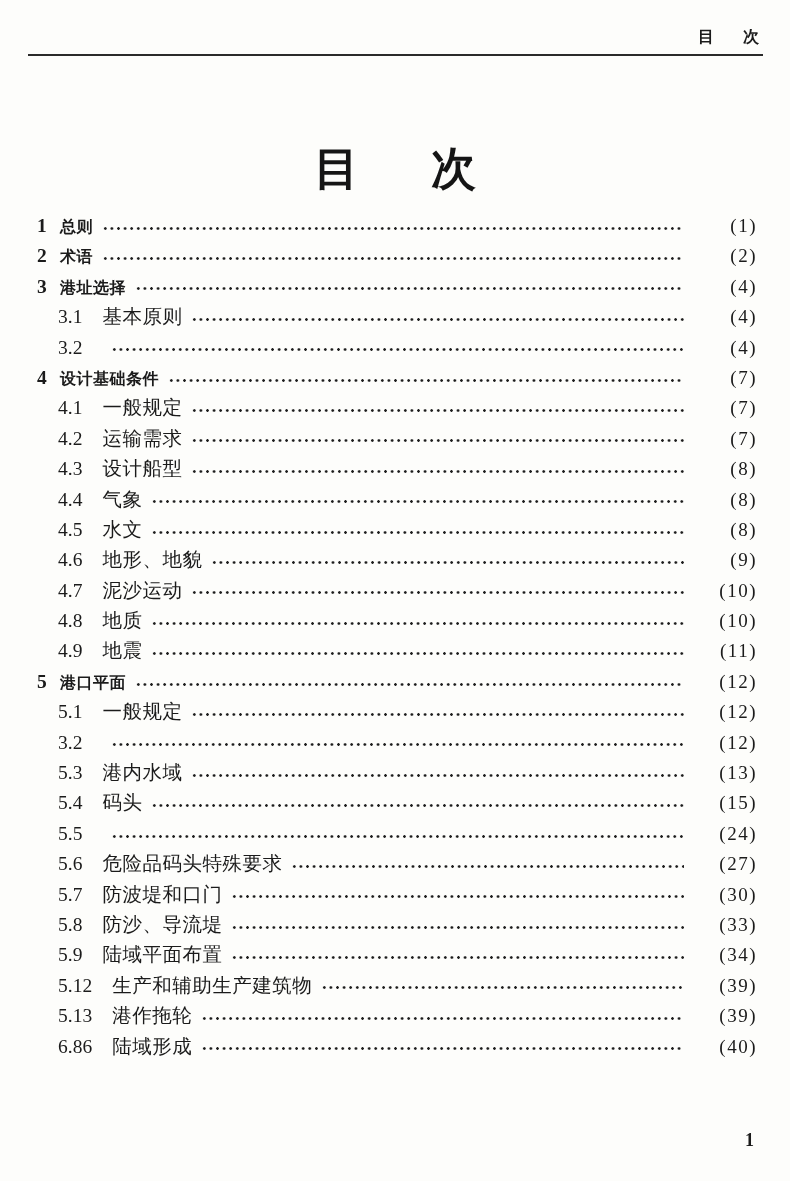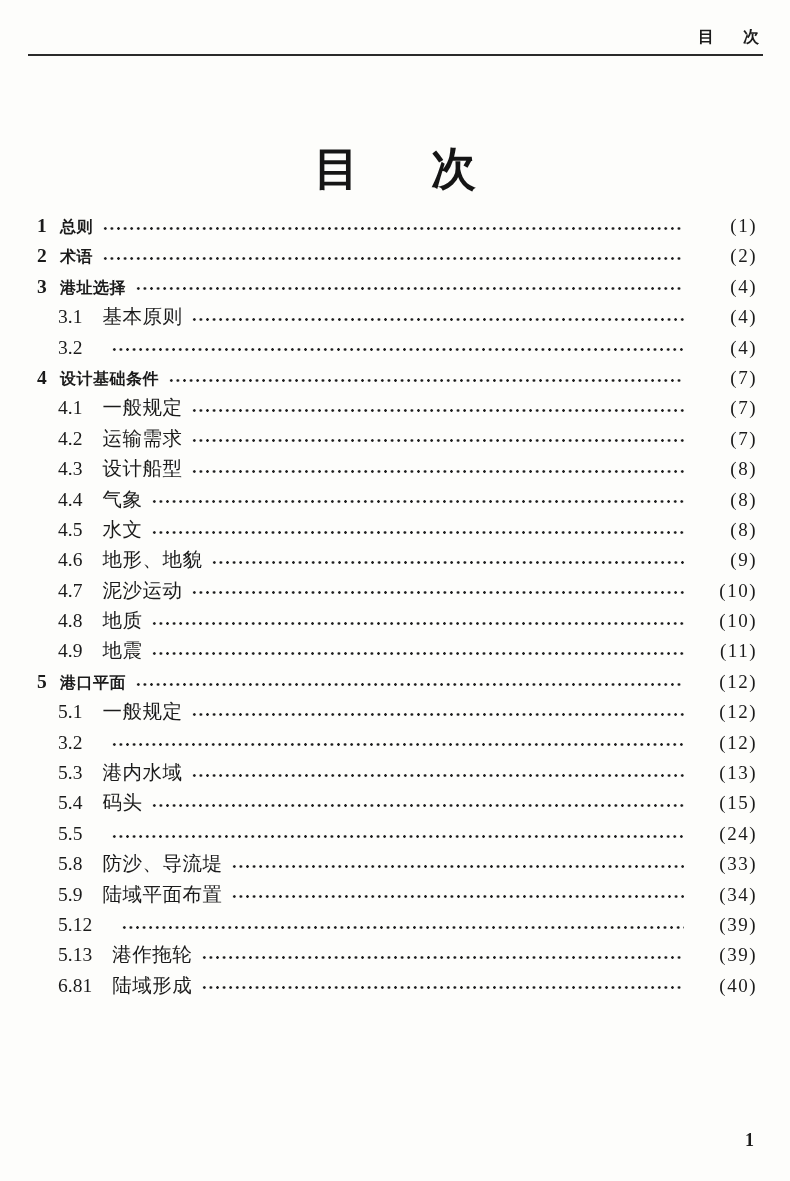--- a/index.html
+++ b/index.html
@@ -240,44 +240,57 @@
     <span class="label">码头</span>
     <span class="leader"></span>
     <span class="pagenum">(15)</span>
   </div>
       <div class="toc-row level-2">
     <span class="num">5.5</span>
     <span class="leader"></span>
     <span class="pagenum">(24)</span>
   </div>
       <div class="toc-row level-2">
+    <span class="num">5.6</span>
+    <span class="label">危险品码头特殊要求</span>
+    <span class="leader"></span>
+    <span class="pagenum">(27)</span>
+  </div>
+      <div class="toc-row level-2">
+    <span class="num">5.7</span>
+    <span class="label">防波堤和口门</span>
+    <span class="leader"></span>
+    <span class="pagenum">(30)</span>
+  </div>
+      <div class="toc-row level-2">
     <span class="num">5.8</span>
     <span class="label">防沙、导流堤</span>
     <span class="leader"></span>
     <span class="pagenum">(33)</span>
   </div>
       <div class="toc-row level-2">
     <span class="num">5.9</span>
     <span class="label">陆域平面布置</span>
     <span class="leader"></span>
     <span class="pagenum">(34)</span>
   </div>
       <div class="toc-row level-2">
     <span class="num">5.12</span>
+    <span class="label">生产和辅助生产建筑物</span>
     <span class="leader"></span>
     <span class="pagenum">(39)</span>
   </div>
       <div class="toc-row level-2">
     <span class="num">5.13</span>
     <span class="label">港作拖轮</span>
     <span class="leader"></span>
     <span class="pagenum">(39)</span>
   </div>
       <div class="toc-row level-2">
-    <span class="num">6.81</span>
+    <span class="num">6.86</span>
     <span class="label">陆域形成</span>
     <span class="leader"></span>
     <span class="pagenum">(40)</span>
   </div>
     </div>
 
   <div class="folio">1</div>
 
 </div>
 

